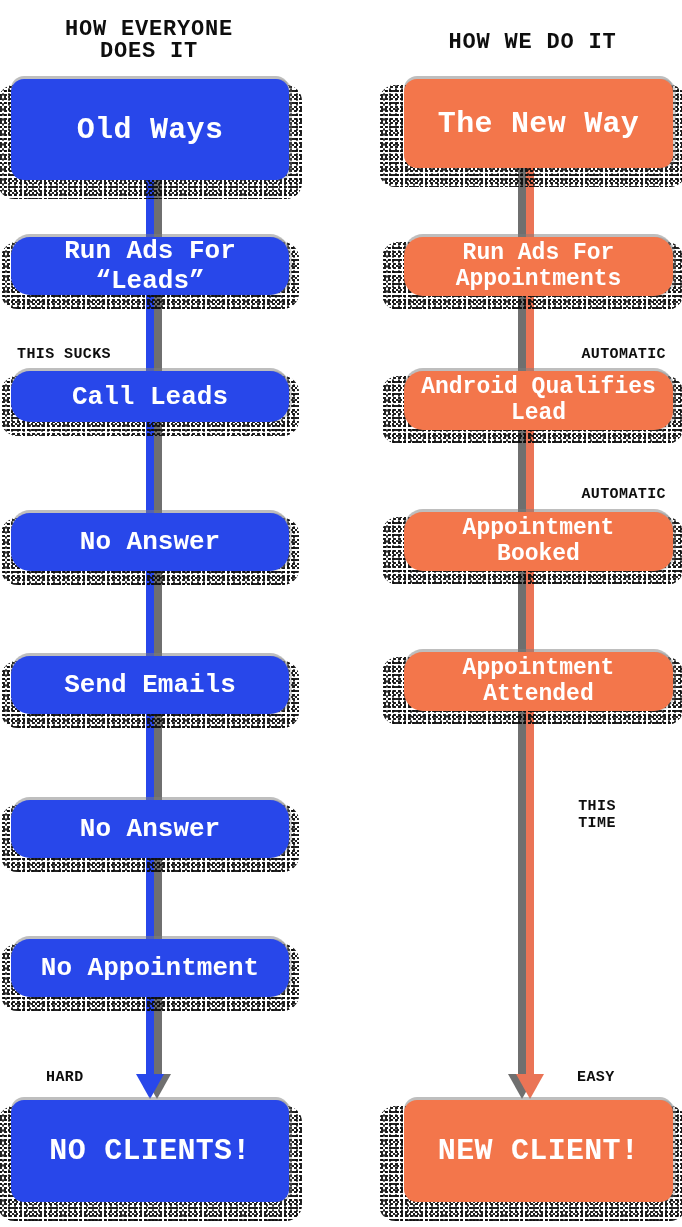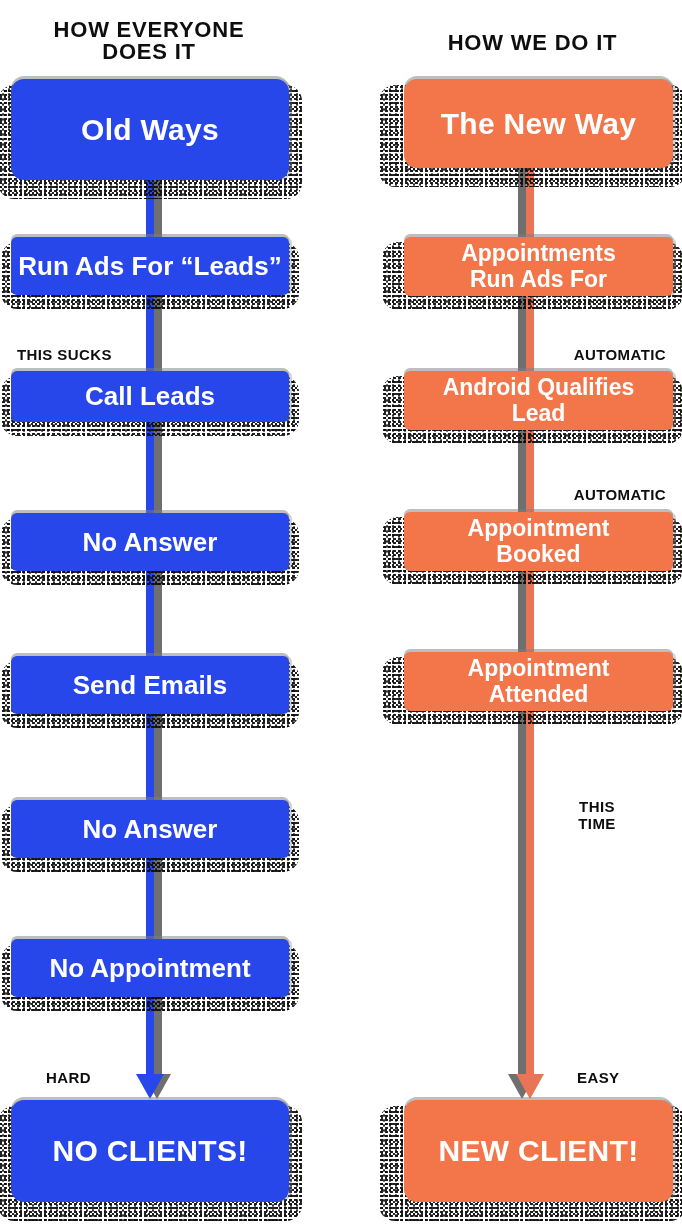--- a/index.html
+++ b/index.html
@@ -1,19 +1,19 @@
 <!DOCTYPE html>
 <html style="--blue: #2847EA; --orange: #F3764B; --orange-line: #EA7456; --line-shadow-gray: #6F6F6F; --label-color: #0E0E0E; --background: #FFFFFF;"><head>
 <meta charset="utf-8">
 <style>
   html,body{margin:0;padding:0;background:#fff;}
   .canvas{
     position:relative;width:682px;height:1227px;margin:0 auto;
     background:var(--background,#fff);
-    font-family:Liberation Sans, sans-serif;
+    font-family:Liberation Mono, monospace;
     overflow:hidden;
   }
   
   .title{
     position:absolute;font-weight:800;color:var(--label-color,#0e0e0e);
     font-size:22px;letter-spacing:.8px;text-align:center;line-height:1.02;
   }
   .left-title{left:10px;width:278px;top:19px;}
   .right-title{left:392px;width:281px;top:32px;}
   
@@ -37,21 +37,21 @@
     position:absolute;left:-10px;right:-10px;top:5px;bottom:-14px;border-radius:16px;
     background-image:
       radial-gradient(circle, rgba(12,12,12,.95) 1.1px, transparent 1.45px),
       radial-gradient(circle, rgba(12,12,12,.85) 1px, transparent 1.35px),
       radial-gradient(circle, rgba(12,12,12,.9) 1.2px, transparent 1.5px);
     background-size:5px 4px,6px 5px,4px 6px;
     background-position:0 0,2px 2px,1px 3px;
   }
   .big .halo{left:-13px;right:-13px;bottom:-19px;top:6px;}
   .face{
-    position:absolute;left:0;top:0;right:0;bottom:0;border-radius:6px;
+    position:absolute;left:0;top:0;right:0;bottom:0;border-radius:19px;
     display:flex;flex-direction:column;align-items:center;justify-content:center;
     color:#ffffff;font-weight:700;text-align:center;
     box-shadow:0 -3px 0 rgba(125,125,125,.5), 3px 0 0 rgba(125,125,125,.35);
   }
   .blue .face{background:var(--blue,#2847ea);}
   .orange .face{background:var(--orange,#f3764b);margin-left:12px;}
   .big .face{border-radius:13px;font-size:30px;letter-spacing:.3px;}
   .step-l .face{font-size:26px;}
   .step-r .face{font-size:23px;line-height:1.12;}
   
@@ -124,22 +124,22 @@
   </div>
 
   <div class="box orange big rcol" style="top:79px;height:89px">
     <span class="halo"></span>
     <span class="face">The New Way</span>
   </div>
 
   <div class="box orange step-r rcol" style="top:237px;height:59px">
     <span class="halo"></span>
     <span class="face">
+      <span>Run Ads For</span>
       <span>Appointments</span>
-      <span>Run Ads For</span>
     </span>
   </div>
 
   <div class="box orange step-r rcol" style="top:371px;height:59px">
     <span class="halo"></span>
     <span class="face">
       <span>Android Qualifies</span>
       <span>Lead</span>
     </span>
   </div>

